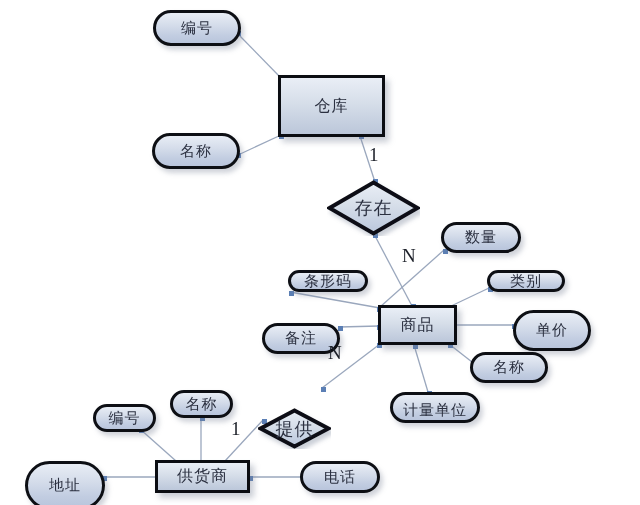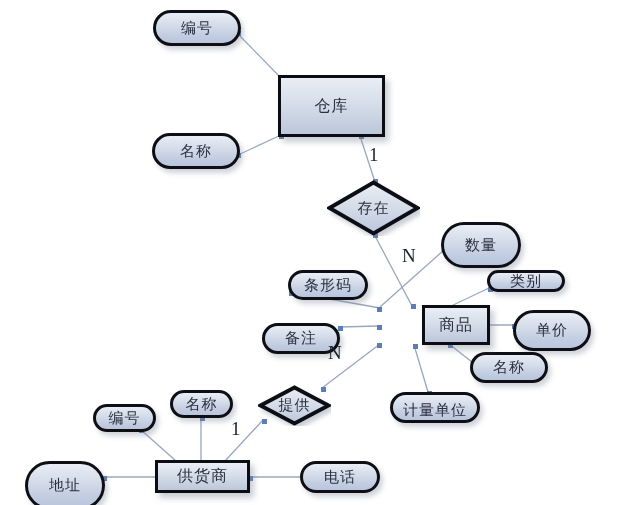--- a/index.html
+++ b/index.html
@@ -49,21 +49,21 @@
     border: 3px solid #0b0d12;
     background: linear-gradient(to bottom, #e9eef6 0%, #d6dee9 45%, #c6d0e0 78%, #bcc7da 100%);
     box-shadow: 4px 5px 6px rgba(120,130,150,0.40);
     font-size: 16px;
   }
   
   .rel {
     background: transparent;
     border: none;
     box-shadow: none;
-    font-size: 15px;
+    font-size: 18px;
   }
   .rel .diamond-shape {
     position: absolute;
     left: 0;
     top: 0;
     width: 100%;
     height: 100%;
   }
   .rel .rel-label {
     position: relative;
@@ -151,27 +151,27 @@
       </g>
   </svg>
 
   <div id="node-layer">
       <div class="node attr" style="left: 153px; top: 10px; width: 88px; height: 36px;">
         <span>编号</span>
       </div>
       <div class="node attr" style="left: 152px; top: 133px; width: 88px; height: 36px;">
         <span>名称</span>
       </div>
-      <div class="node attr" style="left: 288px; top: 270px; width: 80px; height: 30px;">
+      <div class="node attr" style="left: 288px; top: 270px; width: 80px; height: 22px;">
         <span>条形码</span>
       </div>
       <div class="node attr" style="left: 262px; top: 323px; width: 78px; height: 31px;">
         <span>备注</span>
       </div>
-      <div class="node attr" style="left: 441px; top: 222px; width: 80px; height: 46px;">
+      <div class="node attr" style="left: 441px; top: 222px; width: 80px; height: 31px;">
         <span>数量</span>
       </div>
       <div class="node attr" style="left: 487px; top: 270px; width: 78px; height: 22px;">
         <span>类别</span>
       </div>
       <div class="node attr" style="left: 513px; top: 310px; width: 78px; height: 41px;">
         <span>单价</span>
       </div>
       <div class="node attr" style="left: 470px; top: 352px; width: 78px; height: 31px;">
         <span>名称</span>
@@ -187,33 +187,33 @@
       </div>
       <div class="node attr" style="left: 25px; top: 461px; width: 80px; height: 49px;">
         <span>地址</span>
       </div>
       <div class="node attr" style="left: 300px; top: 461px; width: 80px; height: 32px;">
         <span>电话</span>
       </div>
       <div class="node entity" style="left: 278px; top: 75px; width: 107px; height: 62px; text-align: right;">
         <span>仓库</span>
       </div>
-      <div class="node entity" style="left: 378px; top: 305px; width: 68px; height: 40px; margin-left: 44px;">
+      <div class="node entity" style="left: 378px; top: 305px; width: 79px; height: 40px;">
         <span>商品</span>
       </div>
       <div class="node entity" style="left: 155px; top: 460px; width: 95px; height: 33px; text-align: center;">
         <span>供货商</span>
       </div>
       <div class="node rel" style="left: 327px; top: 180px; width: 93px; height: 56px;">
         <svg class="diamond-shape" viewBox="0 0 93 56">
           <polygon points="46.5,2.5 90.5,28 46.5,53.5 2.5,28" fill="url(#shapeGrad)" stroke="#0d0f14" stroke-width="4" stroke-linejoin="miter" filter="url(#softShadow)"></polygon>
         </svg>
         <span class="rel-label">存在</span>
       </div>
-      <div class="node rel" style="left: 258px; top: 385px; width: 73px; height: 41px;">
+      <div class="node rel" style="left: 258px; top: 408px; width: 73px; height: 41px;">
         <svg class="diamond-shape" viewBox="0 0 73 41">
           <polygon points="36.5,2.5 70.5,20.5 36.5,38.5 2.5,20.5" fill="url(#shapeGrad)" stroke="#0d0f14" stroke-width="4" stroke-linejoin="miter" filter="url(#softShadow)"></polygon>
         </svg>
         <span class="rel-label">提供</span>
       </div>
     </div>
   <div id="card-layer">
       <div class="card" style="left: 369px; top: 144px;">1</div>
       <div class="card" style="left: 402px; top: 245px;">N</div>
       <div class="card" style="left: 328px; top: 342px;">N</div>

